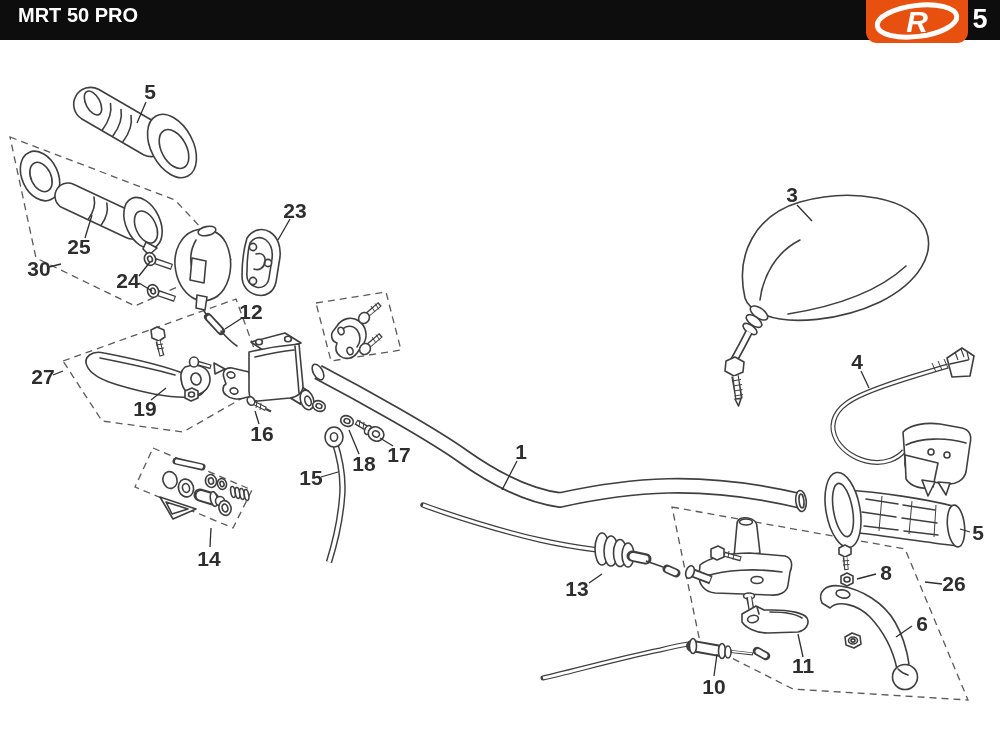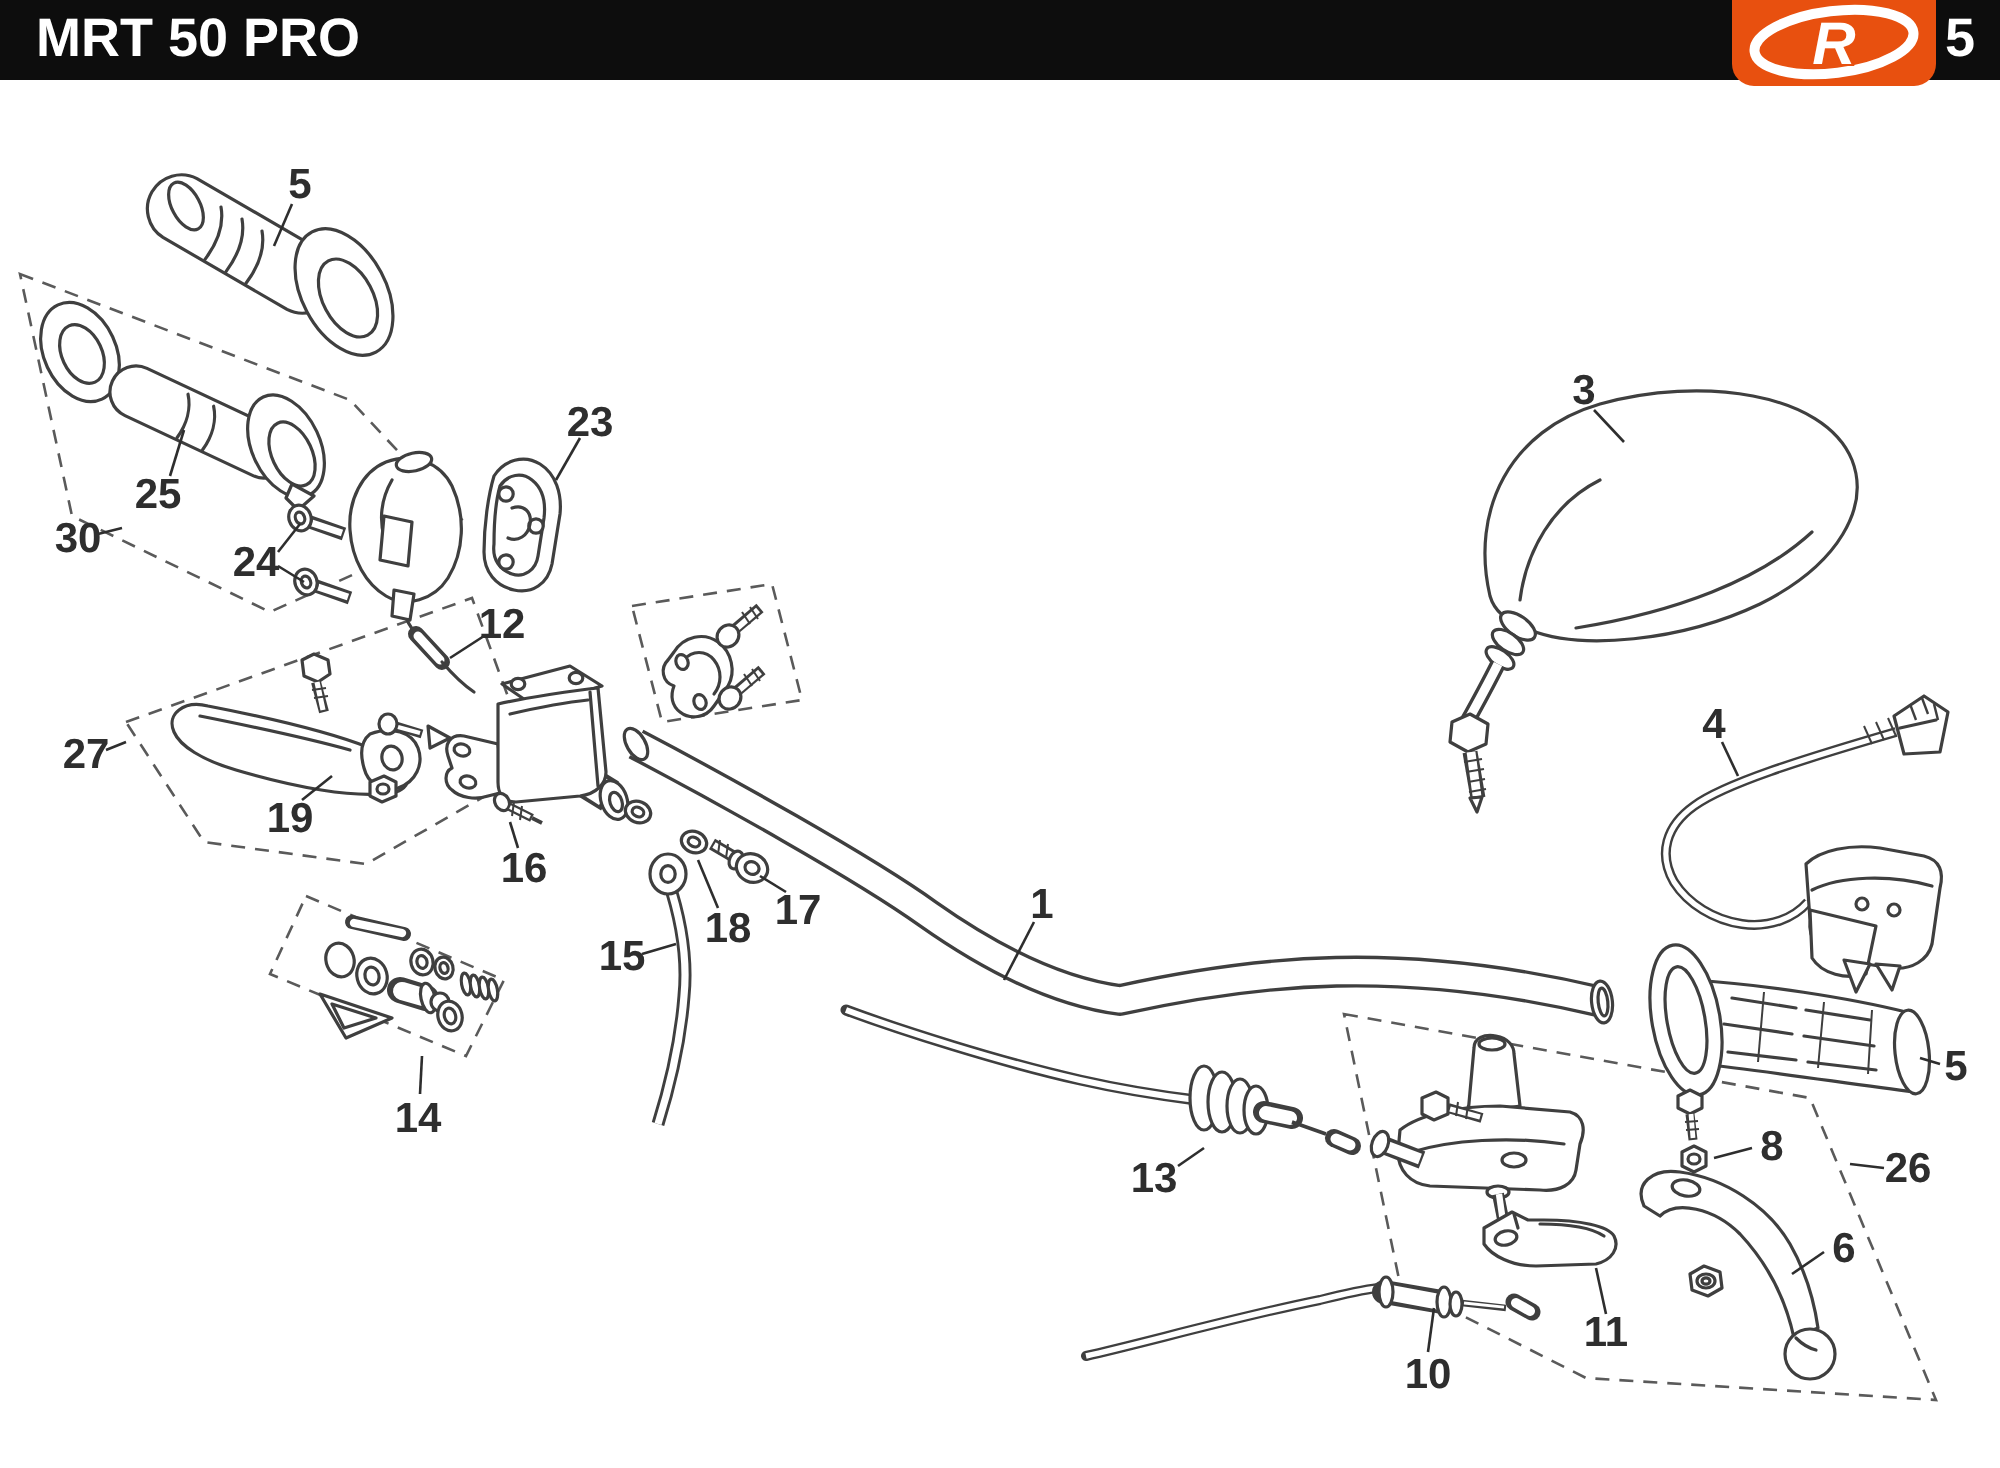--- a/index.html
+++ b/index.html
@@ -1,19 +1,19 @@
 <!DOCTYPE html>
 <html><head>
 <meta charset="utf-8">
 <style>
   html,body{margin:0;padding:0;background:#fff;}
   .page{position:relative;width:1000px;height:734px;background:#fff;overflow:hidden;
         font-family:"Liberation Sans",sans-serif;}
   .header{position:absolute;top:0;left:0;width:1000px;height:40px;background:#0d0d0d;z-index:5;}
-  .header .title{position:absolute;left:18px;top:4px;color:#fff;font-size:27px;font-weight:700;
+  .header .title{position:absolute;left:18px;top:4px;color:#fff;font-size:20px;font-weight:700;
         letter-spacing:0px;}
   .logo-box{position:absolute;top:0;left:866px;width:102px;height:43px;background:#e8500f;
         border-radius:0 0 11px 11px;z-index:6;}
   .page-num{position:absolute;top:4px;right:7px;width:26px;text-align:center;color:#fff;
         font-size:27px;font-weight:700;z-index:6;}
   svg{position:absolute;top:0;left:0;}
   svg text.callout{font-family:"Liberation Sans",sans-serif;font-size:21px;font-weight:700;fill:#2e2e2e;}
   .ln{stroke:#3f3f3f;fill:none;stroke-width:1.6;stroke-linejoin:round;stroke-linecap:round;}
   .fw{stroke:#3f3f3f;fill:#fff;stroke-width:1.6;stroke-linejoin:round;}
   .dash{stroke:#5a5a5a;fill:none;stroke-width:1.3;stroke-dasharray:7 5;}

